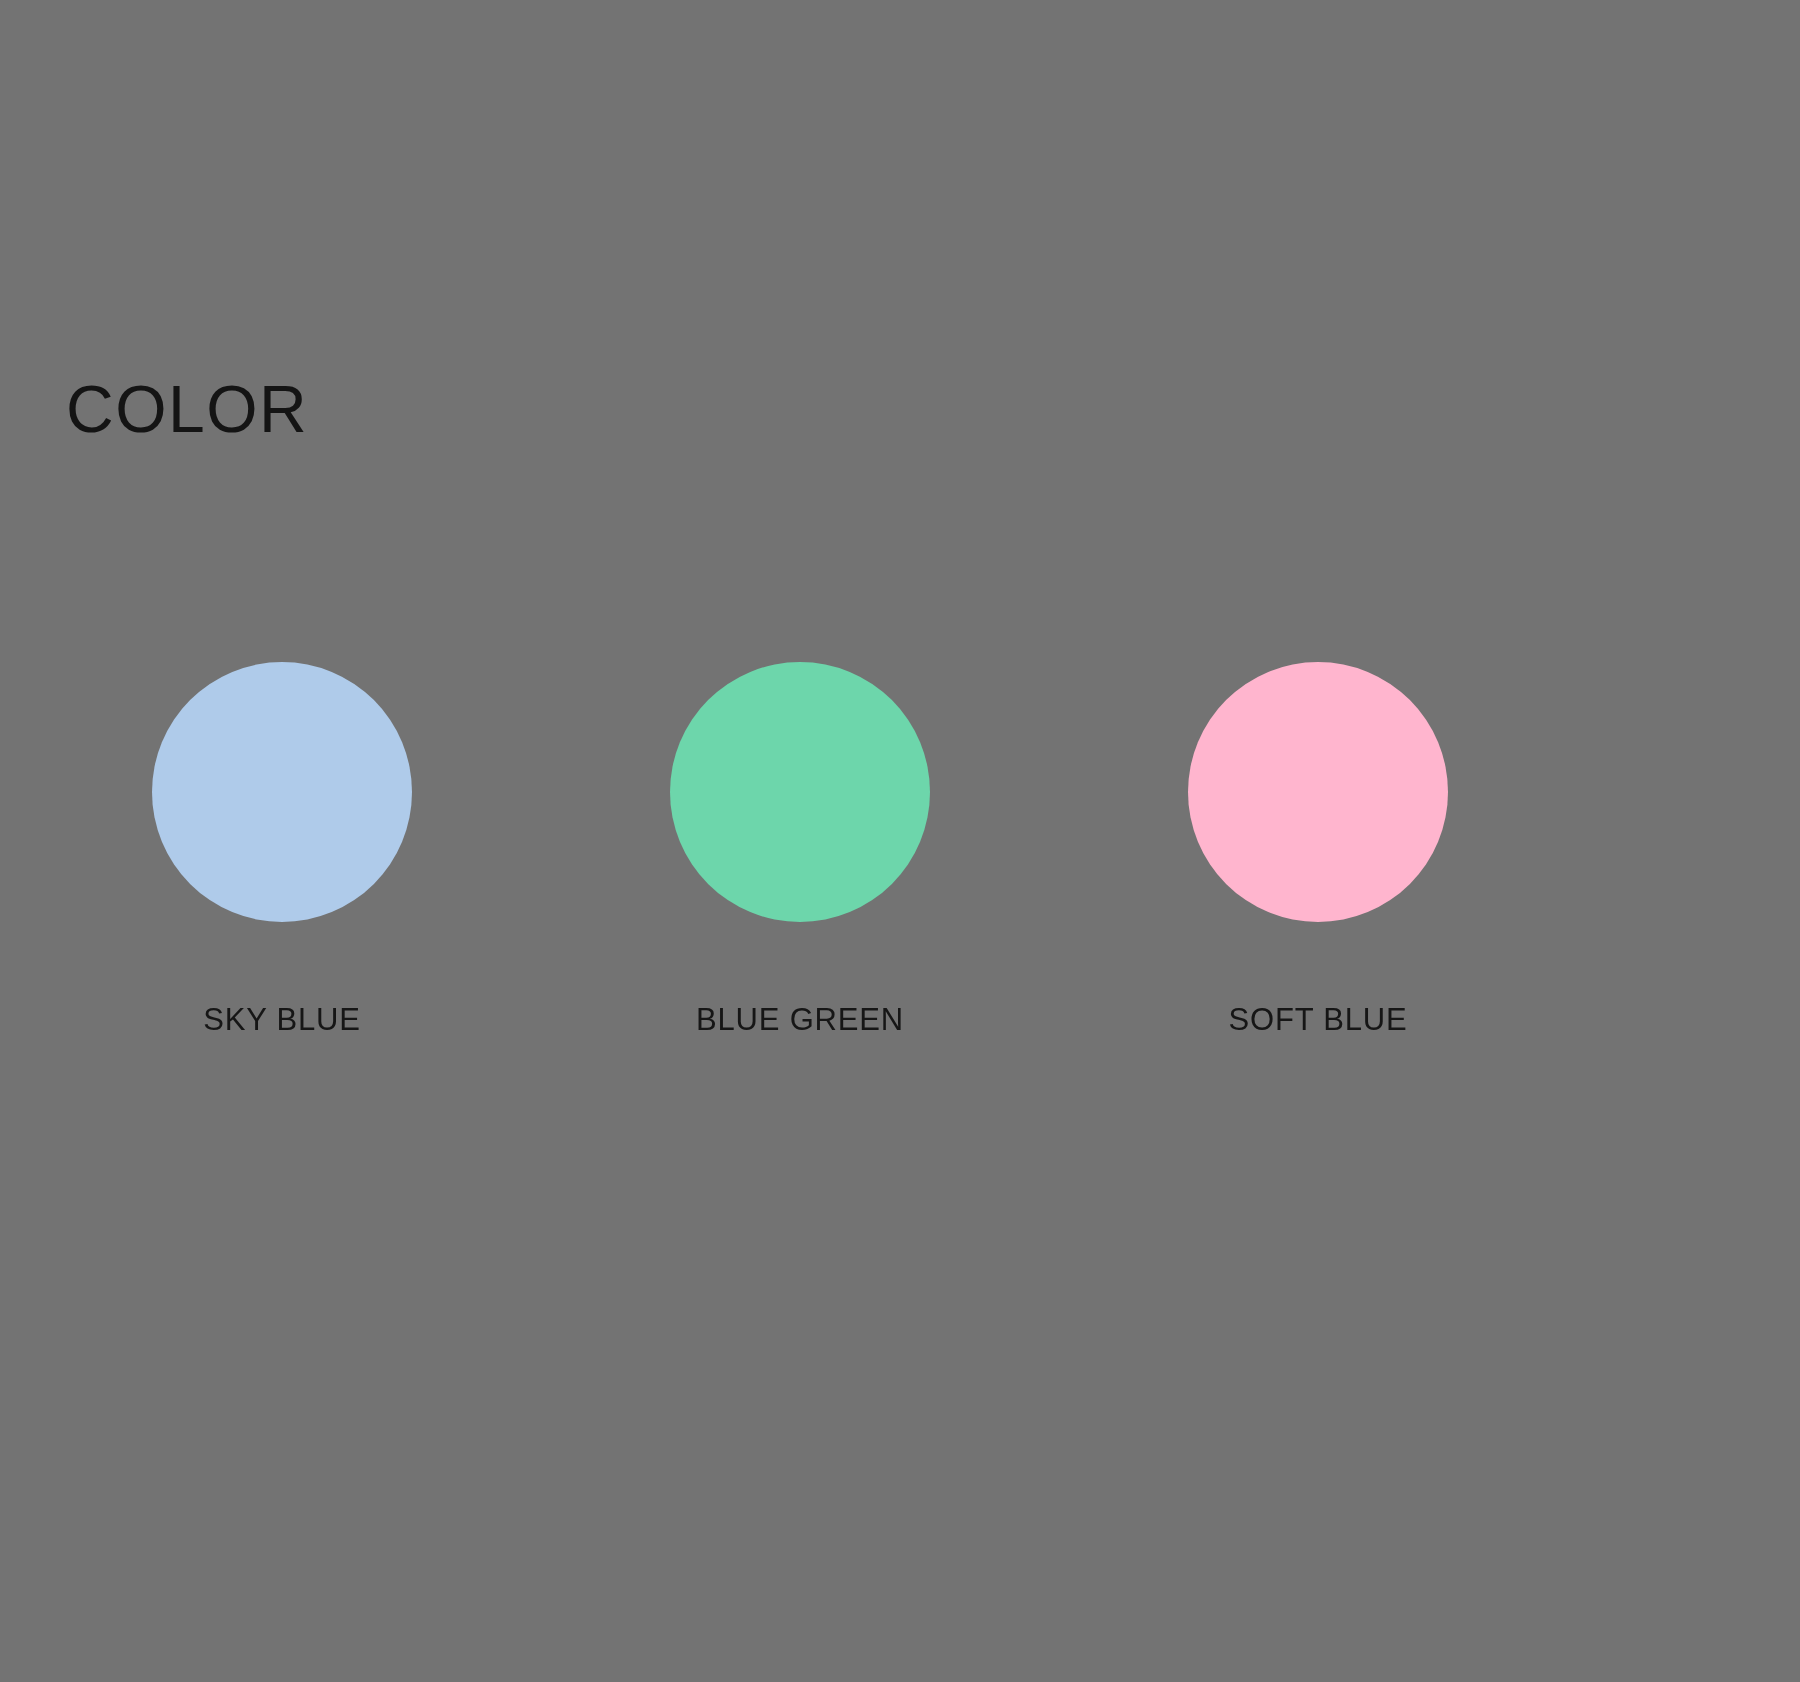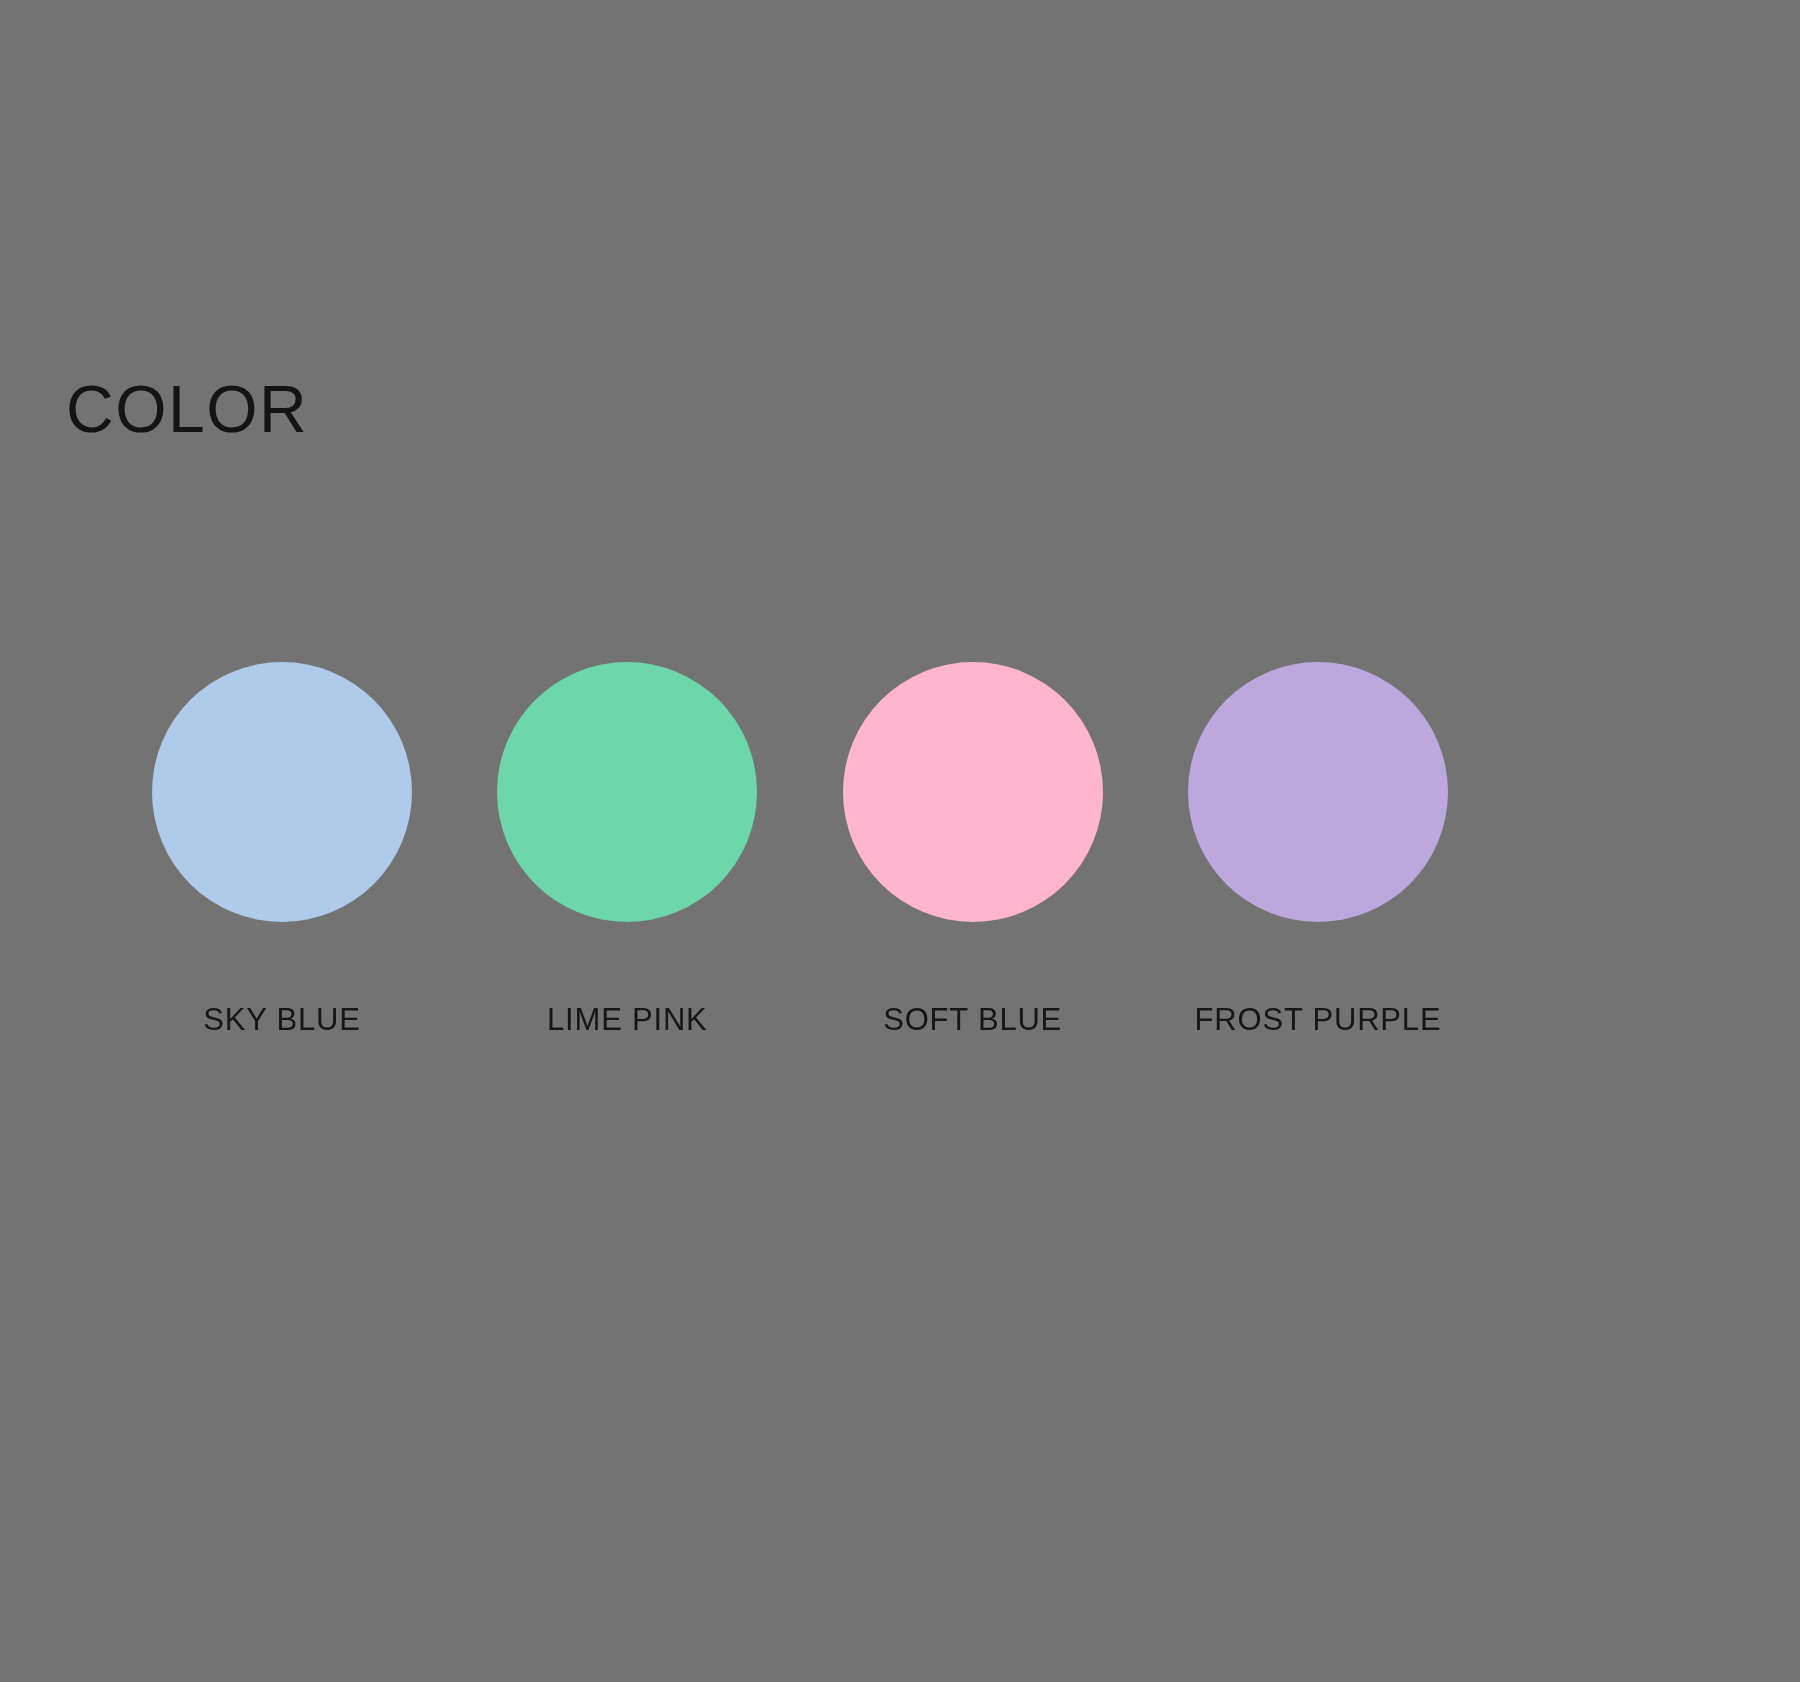--- a/index.html
+++ b/index.html
@@ -82,28 +82,24 @@
 
   <div class="swatch-row">
 
     <div class="swatch">
       <div class="swatch-circle" style="background-color: rgb(175, 203, 234);"></div>
       <div class="swatch-label" style="color: rgb(22, 22, 22);">SKY BLUE</div>
     </div>
 
     <div class="swatch">
       <div class="swatch-circle" style="background-color: rgb(109, 214, 171);"></div>
-      <div class="swatch-label" style="color: rgb(22, 22, 22);">LIME PINK</div>
+      <div class="swatch-label" style="color: rgb(22, 22, 22);">BLUE GREEN</div>
     </div>
 
     <div class="swatch">
       <div class="swatch-circle" style="background-color: rgb(255, 181, 206);"></div>
       <div class="swatch-label" style="color: rgb(22, 22, 22);">SOFT BLUE</div>
     </div>
 
-    <div class="swatch">
-      <div class="swatch-circle" style="background-color: rgb(188, 168, 220);"></div>
-      <div class="swatch-label" style="color: rgb(22, 22, 22);">FROST PURPLE</div>
-    </div>
 
   </div>
 
 </div>
 
 </body></html>

